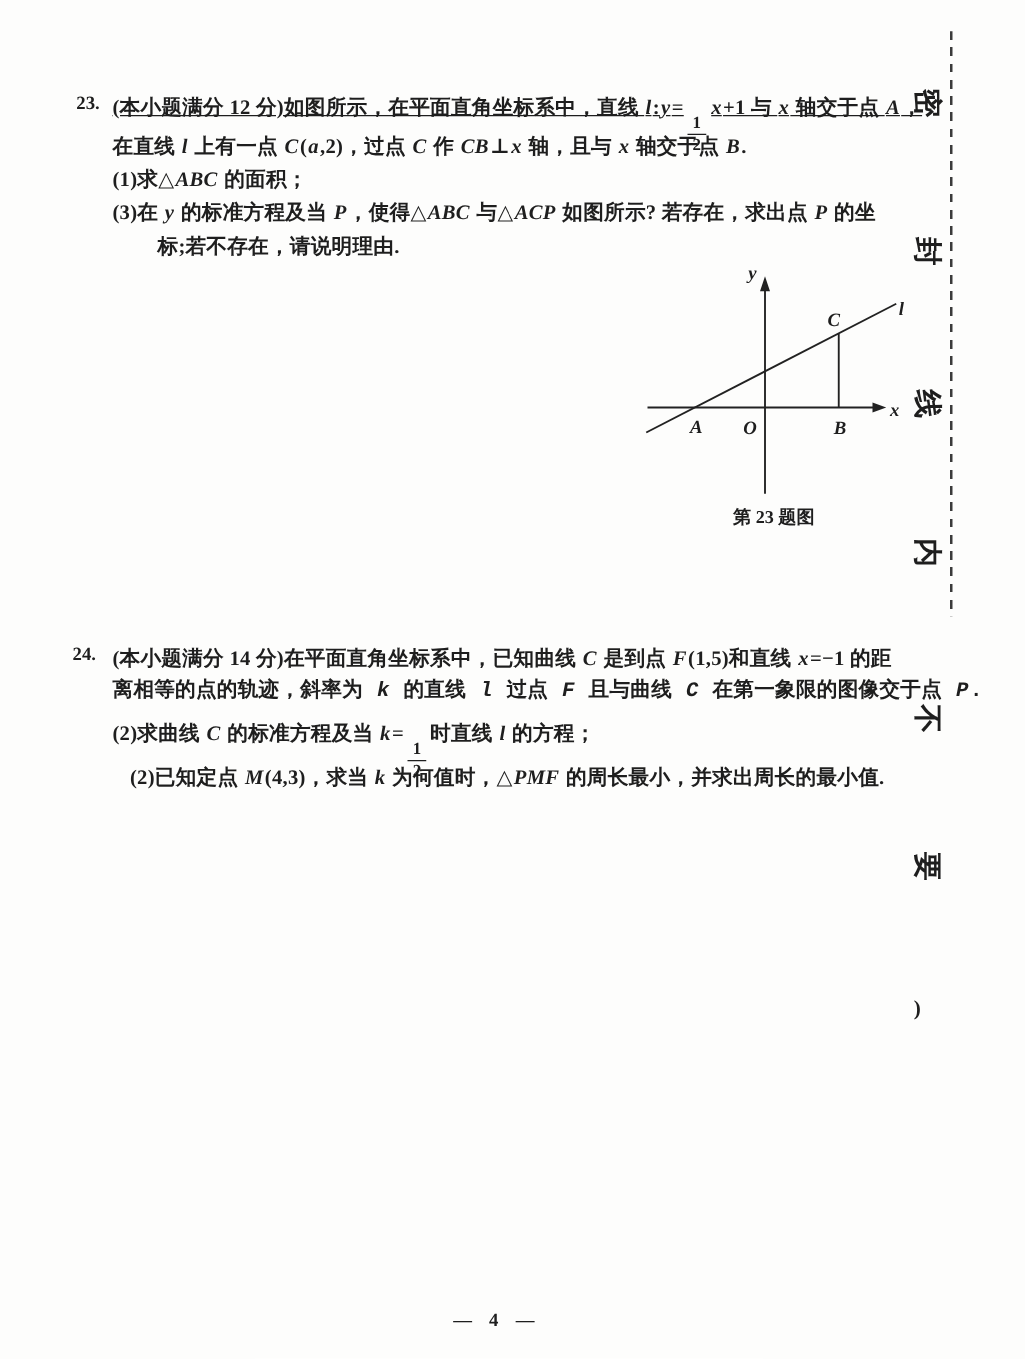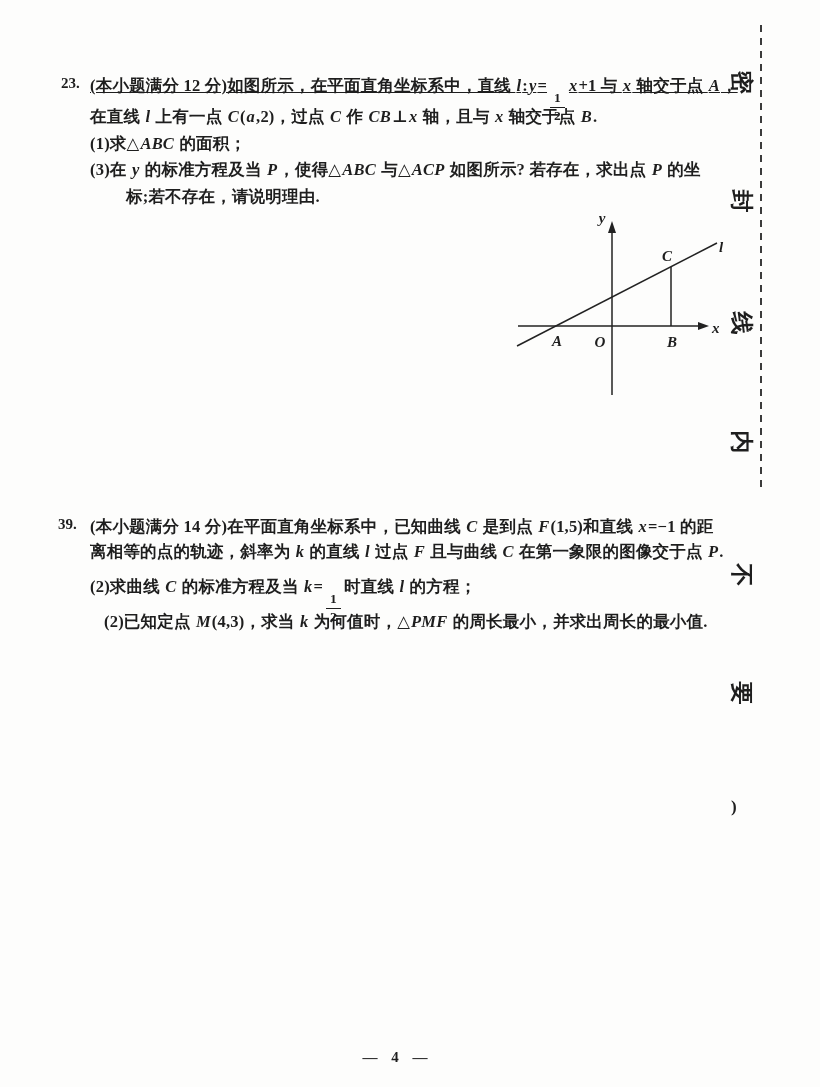--- a/index.html
+++ b/index.html
@@ -91,25 +91,26 @@
     <line x1="181" y1="57" x2="181" y2="116"></line>
 
     <text class="svglab" x="112" y="13" text-anchor="middle">y</text>
     <text class="svglab" x="222" y="123" text-anchor="start">x</text>
     <text class="svglab" x="229" y="42" text-anchor="start">l</text>
     <text class="svglab" x="67" y="136" text-anchor="middle">A</text>
     <text class="svglab" x="110" y="137" text-anchor="middle">O</text>
     <text class="svglab" x="182" y="137" text-anchor="middle">B</text>
     <text class="svglab" x="177" y="51" text-anchor="middle">C</text>
   </svg>
+  <div class="figcap">第 23 题图</div>
 
   <section>
-    <span class="pnum" style="left:58px; top:516px;">39.</span>
+    <span class="pnum" style="left:58px; top:516px;">24.</span>
     <div class="pline" style="left:90px; top:516px;"><span class="rt">(本小题满分 14 分)在平面直角坐标系中，已知曲线 </span><span class="mi">C</span><span class="rt"> 是到点 </span><span class="mi">F</span><span class="rt">(1,5)和直线 </span><span class="mi">x</span><span class="rt">=−1 的距</span></div>
-    <div class="pline" style="left:90px; top:541px;"><span class="rt">离相等的点的轨迹，斜率为 </span><span class="mi">k</span><span class="rt"> 的直线 </span><span class="mi">l</span><span class="rt"> 过点 </span><span class="mi">F</span><span class="rt"> 且与曲线 </span><span class="mi">C</span><span class="rt"> 在第一象限的图像交于点 </span><span class="mi">P</span><span class="rt">.</span></div>
+    <div class="pline" style="left:90px; top:541px;font-family:Liberation Mono, monospace;"><span class="rt">离相等的点的轨迹，斜率为 </span><span class="mi">k</span><span class="rt"> 的直线 </span><span class="mi">l</span><span class="rt"> 过点 </span><span class="mi">F</span><span class="rt"> 且与曲线 </span><span class="mi">C</span><span class="rt"> 在第一象限的图像交于点 </span><span class="mi">P</span><span class="rt">.</span></div>
     <div class="pline" style="left:90px; top:576px;"><span class="rt">(2)求曲线 </span><span class="mi">C</span><span class="rt"> 的标准方程及当 </span><span class="mi">k</span><span class="rt">=</span><span class="frac">
           <span class="fnum">1</span>
           <span class="fden">2</span>
         </span><span class="rt">时直线 </span><span class="mi">l</span><span class="rt"> 的方程；</span></div>
     <div class="pline" style="left:104px; top:611px;"><span class="rt">(2)已知定点 </span><span class="mi">M</span><span class="rt">(4,3)，求当 </span><span class="mi">k</span><span class="rt"> 为何值时，△</span><span class="mi">PMF</span><span class="rt"> 的周长最小，并求出周长的最小值.</span></div>
   </section>
 
   <div class="sealline"></div>
   <span class="sealchar" style="top:67px;">密</span>
   <span class="sealchar" style="top:186px;">封</span>

